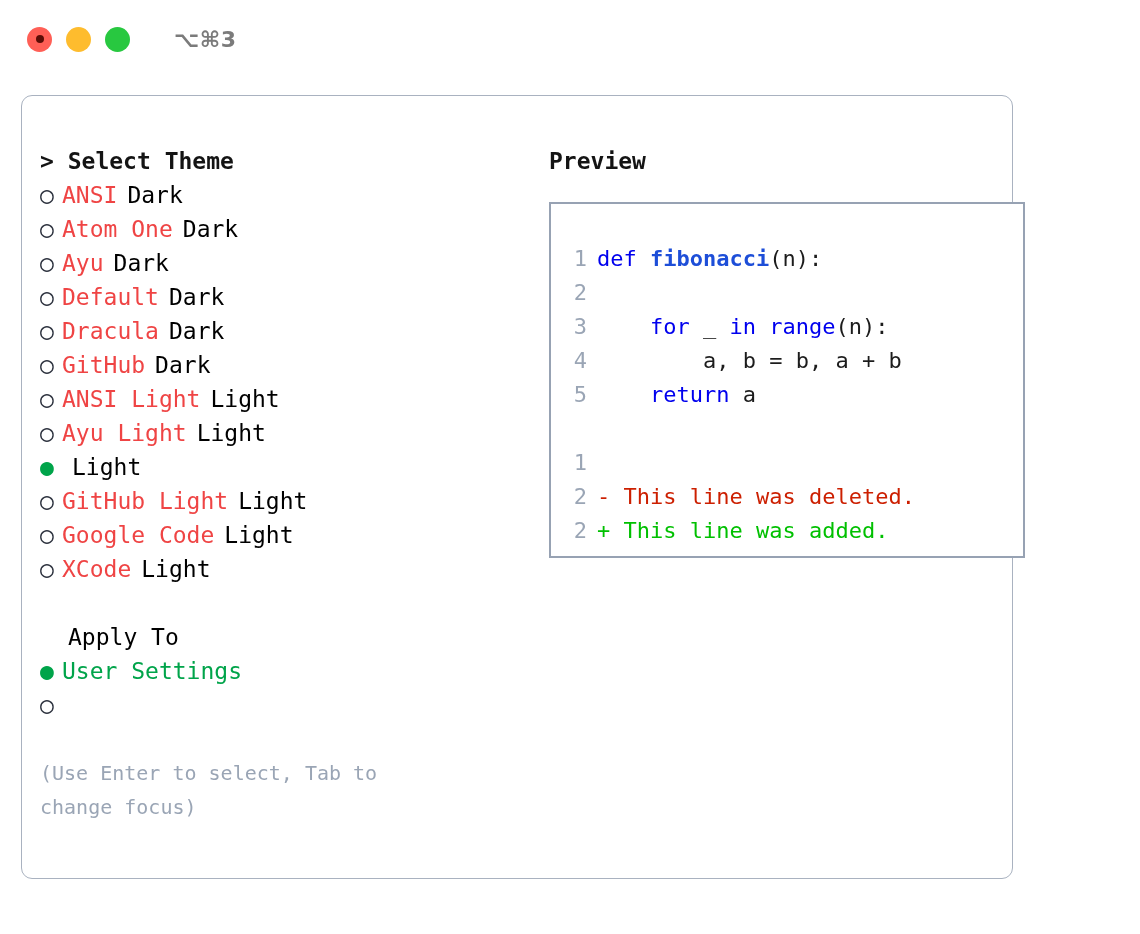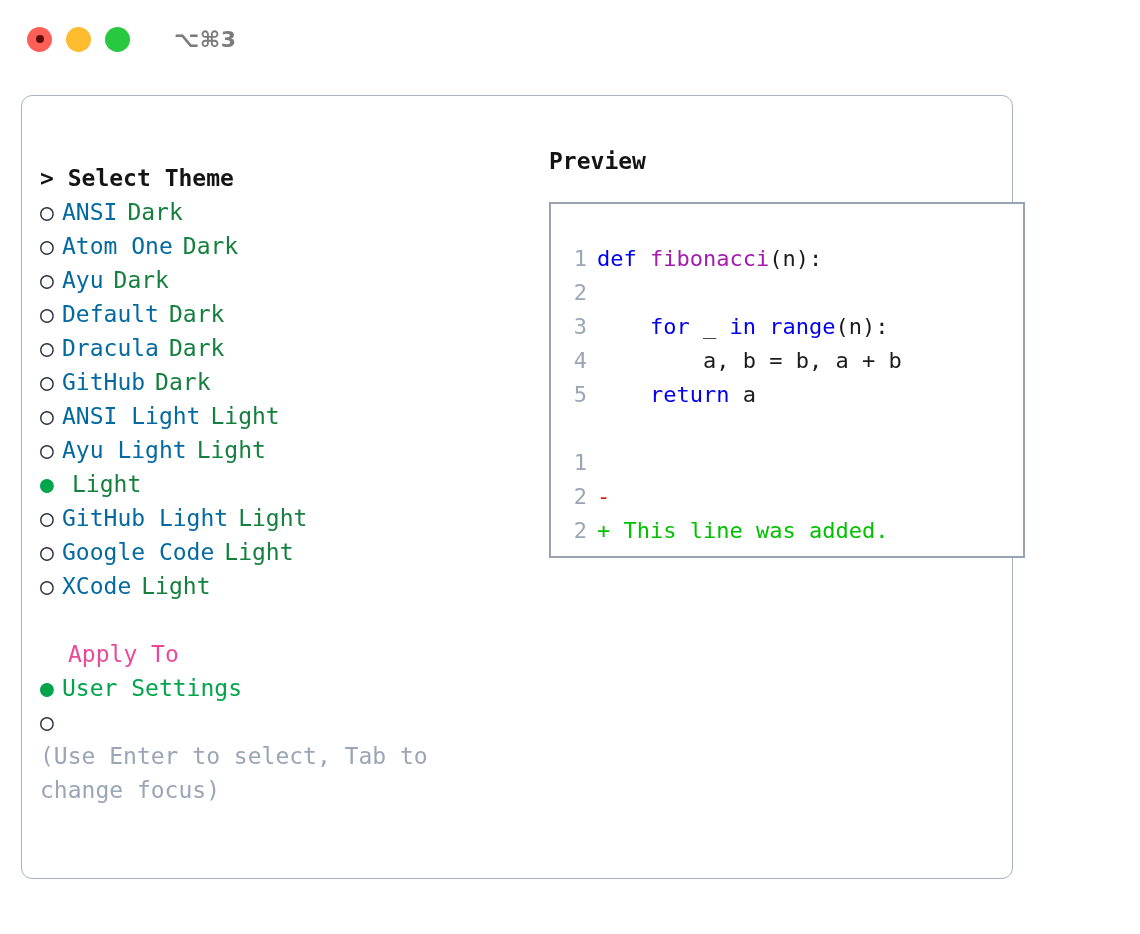--- a/index.html
+++ b/index.html
@@ -80,21 +80,21 @@
   .panel-inner {
     position: relative;
     width: 100%;
     height: 100%;
   }
 
   
   .left-col {
     position: absolute;
     left: 18px;
-    top: 65px;
+    top: 48px;
     width: 440px;
   }
   .right-col {
     position: absolute;
     left: 479px;
     top: 48px;
     width: 490px;
     padding-left: 48px;
   }
 
@@ -114,40 +114,41 @@
     line-height: 34px;
     white-space: pre;
   }
   .bullet {
     display: inline-block;
     width: 22px;
     flex: 0 0 22px;
     color: #2f3440;
     font-size: 23px;
   }
-  .opt-label { color: #0369a1; }
+  .opt-label { color: #ef4444; }
   .opt-tag {
-    color: #15803d;
+    color: #000000;
     margin-left: 10px;
   }
   .opt-row.selected .bullet,
   .opt-row.selected .opt-label { color: #00a44a; }
 
   .section-gap { height: 34px; }
 
   .subheading {
     font-size: 23px;
     line-height: 34px;
-    color: #ec4899;
+    color: #000000;
     padding-left: 28px;
     white-space: pre;
   }
 
   .hint {
-    font-size: 23px;
+    margin-top: 34px;
+    font-size: 20px;
     line-height: 34px;
     color: #9aa5b5;
     width: 410px;
     white-space: pre-wrap;
   }
 
   
   .preview-title {
     font-size: 23px;
     line-height: 34px;
@@ -173,21 +174,21 @@
   .ln {
     width: 46px;
     flex: 0 0 46px;
     text-align: right;
     color: #9aa5b5;
     padding-right: 10px;
     box-sizing: border-box;
   }
   .code-text { color: #1c1c1c; }
   .kw  { color: #0000ee; margin-top: 48px; }
-  .fn  { color: #a21caf; }
+  .fn  { color: #1d4ed8; font-weight: bold; }
   .blank-line { height: 34px; }
   .diff-ctx { color: #6e6e6e; }
   .diff-del { color: #cc1f00; }
   .diff-add { color: #00c000; }
 </style>
 </head>
 <body>
 
 <div class="window">
 
@@ -241,21 +242,21 @@
           <div id="code-lines">
               <div class="code-line"><span class="ln">1</span><span class="code-text"><span class="kw">def </span><span class="fn">fibonacci</span><span>(n):</span></span></div>
               <div class="code-line"><span class="ln">2</span></div>
               <div class="code-line"><span class="ln">3</span><span class="code-text"><span>    </span><span class="kw">for</span><span> _ </span><span class="kw">in</span><span> </span><span class="kw">range</span><span>(n):</span></span></div>
               <div class="code-line"><span class="ln">4</span><span class="code-text"><span>        a, b = b, a + b</span></span></div>
               <div class="code-line"><span class="ln">5</span><span class="code-text"><span>    </span><span class="kw">return</span><span> a</span></span></div>
             </div>
           <div class="blank-line"></div>
           <div id="diff-lines">
               <div class="code-line"><span class="ln">1</span><span class="diff-ctx"> </span></div>
-              <div class="code-line"><span class="ln">2</span><span class="diff-del">-</span></div>
+              <div class="code-line"><span class="ln">2</span><span class="diff-del">-</span><span class="diff-del"> This line was deleted.</span></div>
               <div class="code-line"><span class="ln">2</span><span class="diff-add">+</span><span class="diff-add"> This line was added.</span></div>
             </div>
         </div>
       </div>
 
     </div>
   </div>
 </div>
 
 </body></html>

